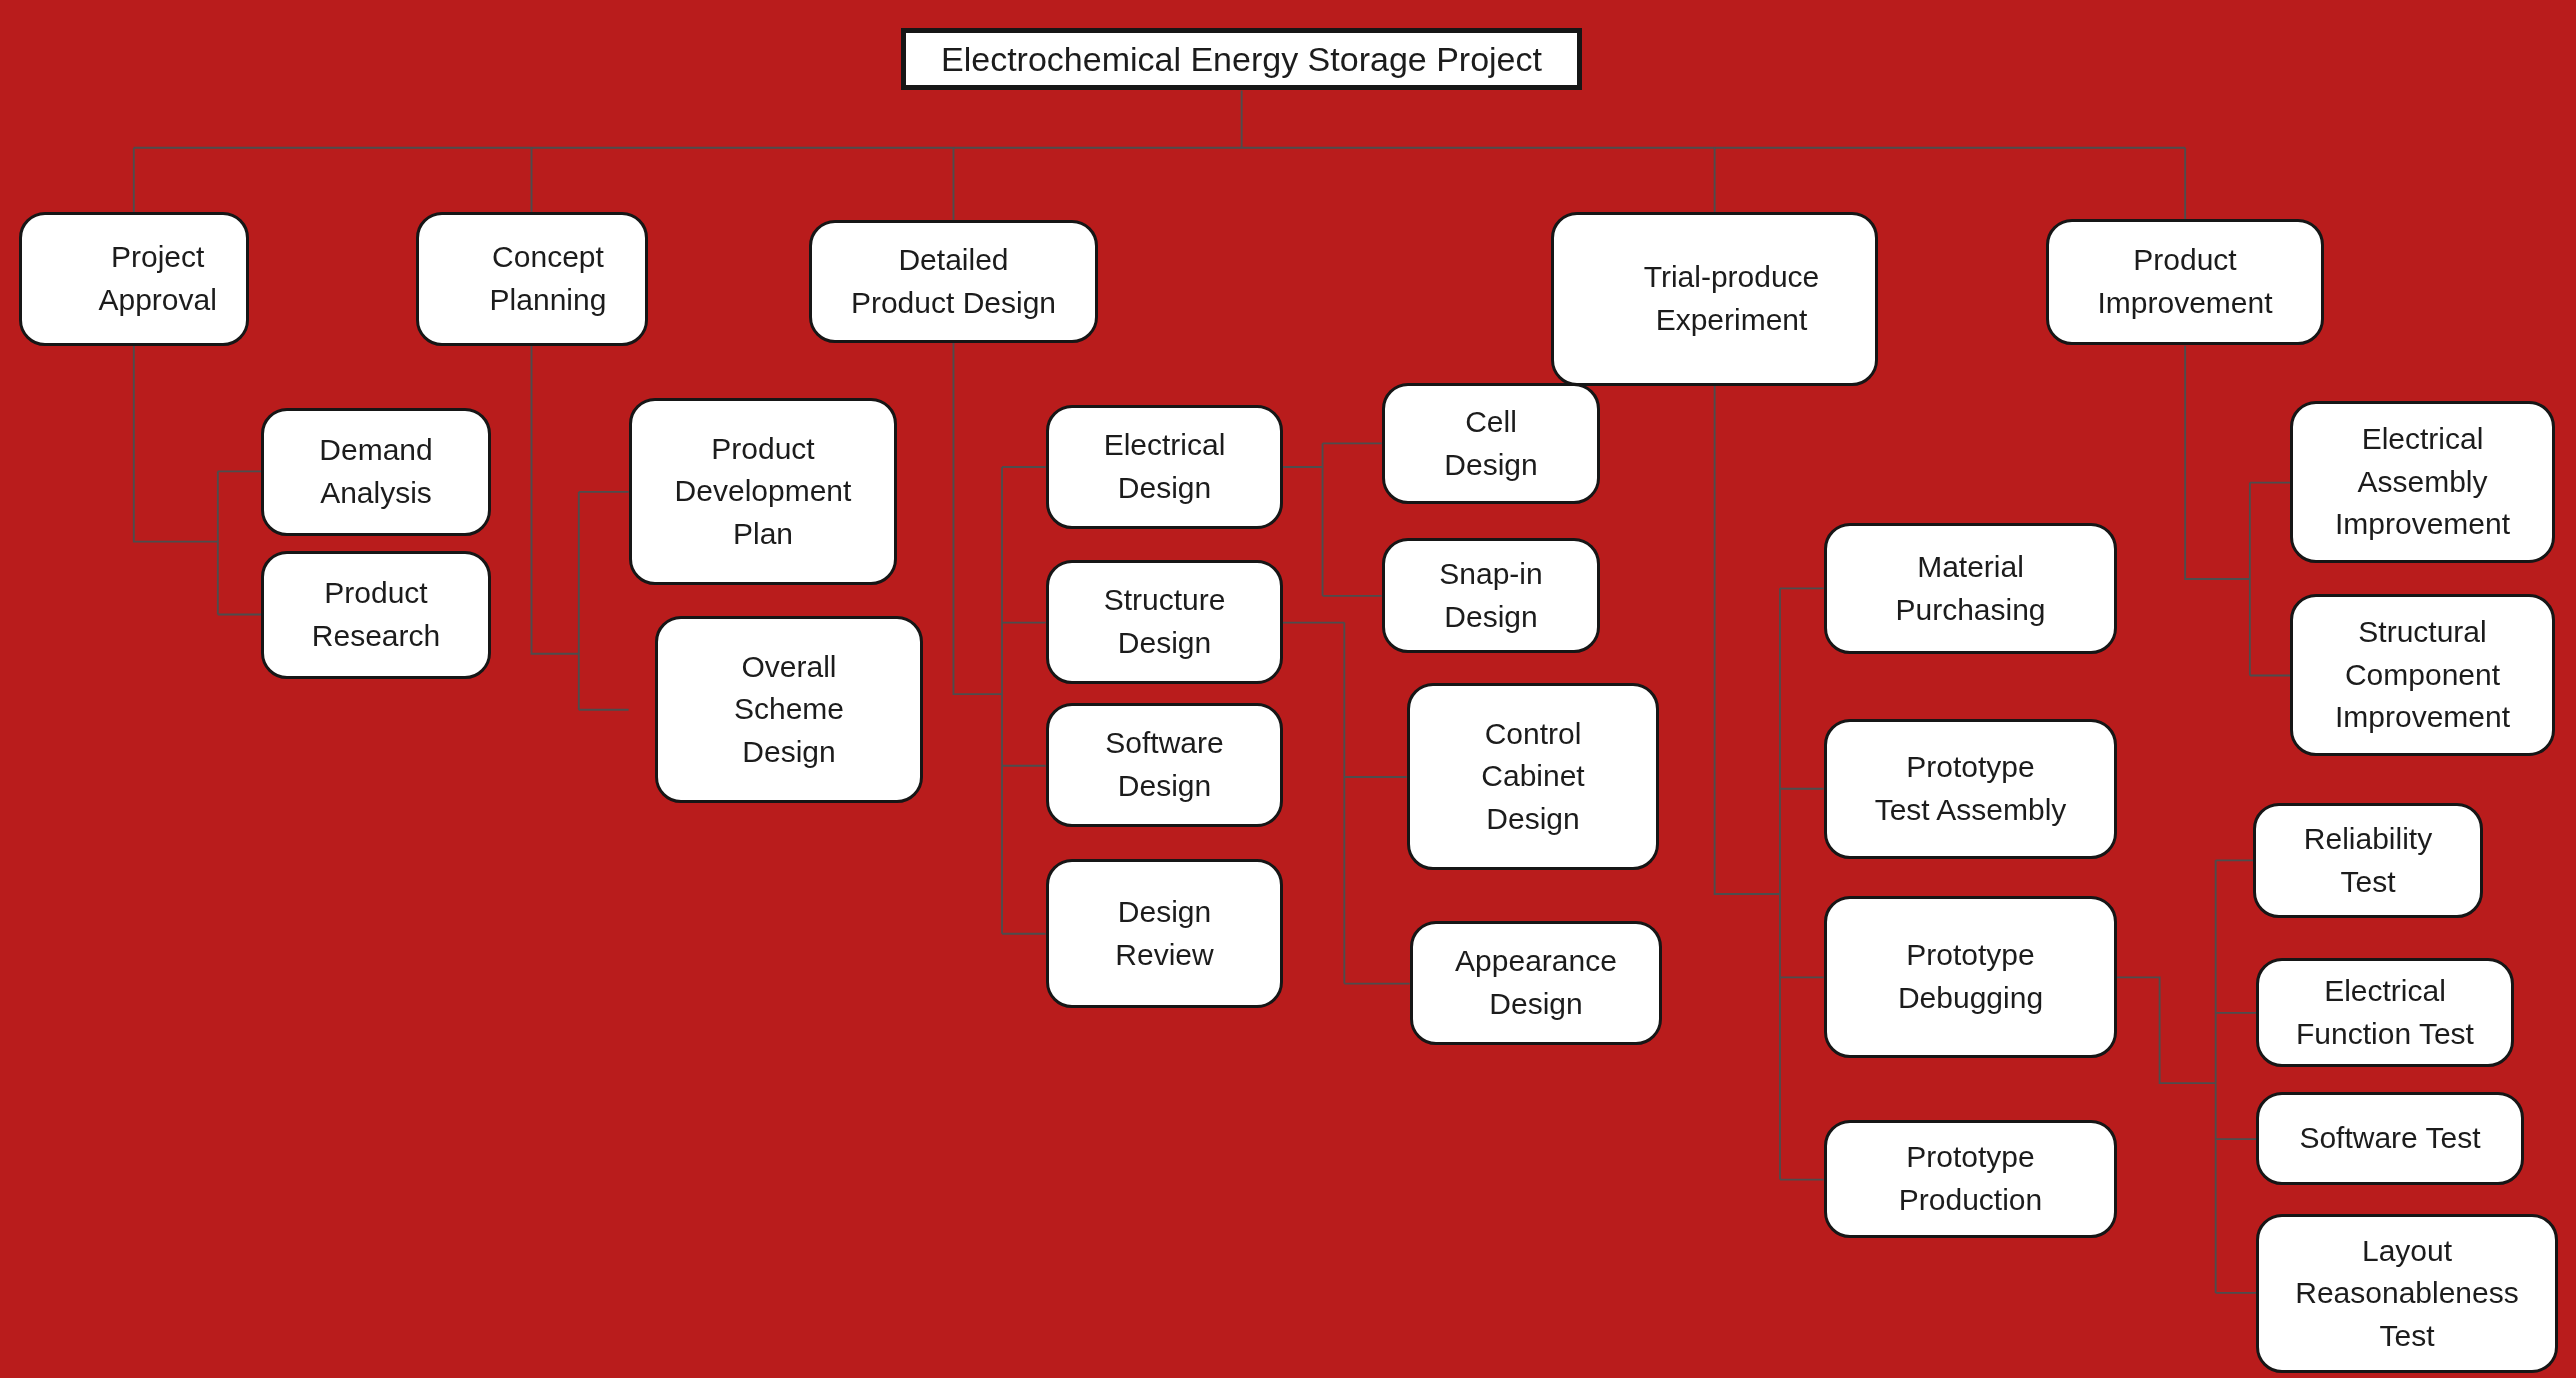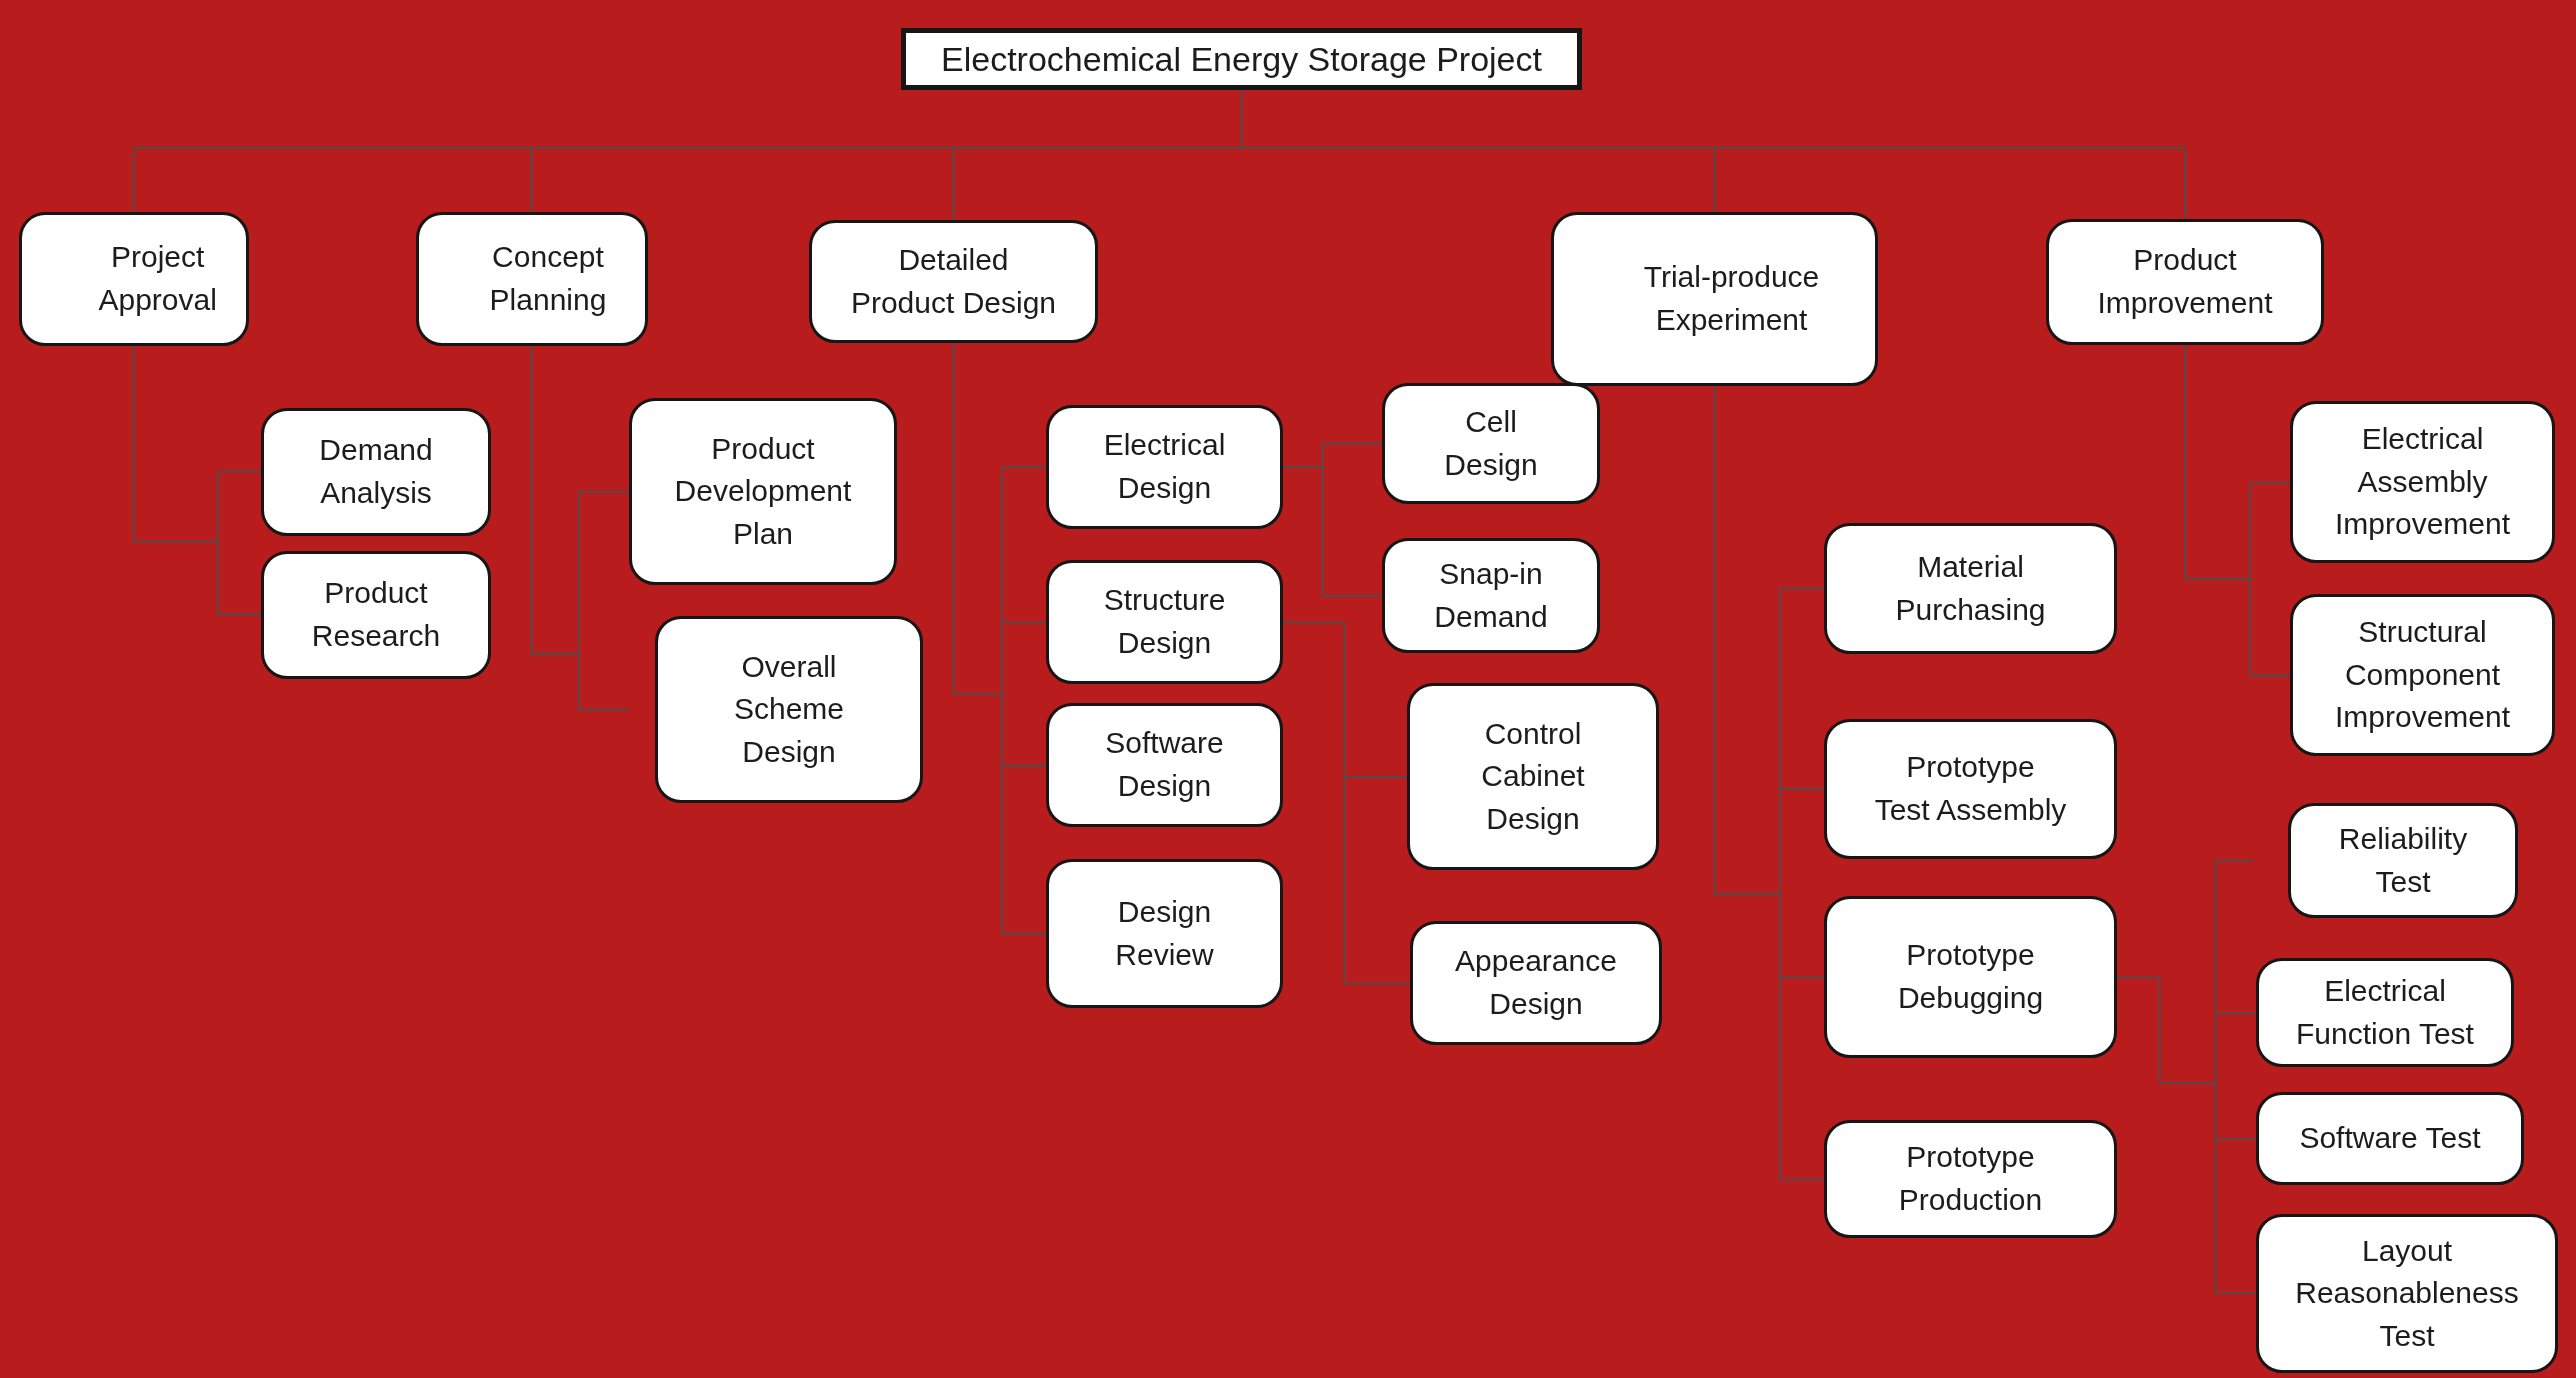--- a/index.html
+++ b/index.html
@@ -96,41 +96,41 @@
 Design</div>
       <div class="node" style="left: 1046px; top: 560px; width: 237px; height: 124px;">Structure
 Design</div>
       <div class="node" style="left: 1046px; top: 703px; width: 237px; height: 124px;">Software
 Design</div>
       <div class="node" style="left: 1046px; top: 859px; width: 237px; height: 149px;">Design
 Review</div>
       <div class="node" style="left: 1382px; top: 383px; width: 218px; height: 121px;">Cell
 Design</div>
       <div class="node" style="left: 1382px; top: 538px; width: 218px; height: 115px;">Snap-in
-Demand</div>
+Design</div>
       <div class="node" style="left: 1407px; top: 683px; width: 252px; height: 187px;">Control
 Cabinet
 Design</div>
       <div class="node" style="left: 1410px; top: 921px; width: 252px; height: 124px;">Appearance
 Design</div>
       <div class="node" style="left: 1824px; top: 523px; width: 293px; height: 131px;">Material
 Purchasing</div>
       <div class="node" style="left: 1824px; top: 719px; width: 293px; height: 140px;">Prototype
 Test Assembly</div>
       <div class="node" style="left: 1824px; top: 896px; width: 293px; height: 162px;">Prototype
 Debugging</div>
       <div class="node" style="left: 1824px; top: 1120px; width: 293px; height: 118px;">Prototype
 Production</div>
       <div class="node" style="left: 2290px; top: 401px; width: 265px; height: 162px;">Electrical
 Assembly
 Improvement</div>
       <div class="node" style="left: 2290px; top: 594px; width: 265px; height: 162px;">Structural
 Component
 Improvement</div>
-      <div class="node" style="left: 2253px; top: 803px; width: 230px; height: 115px; margin-left: 35px;">Reliability
+      <div class="node" style="left: 2253px; top: 803px; width: 230px; height: 115px;">Reliability
 Test</div>
       <div class="node" style="left: 2256px; top: 958px; width: 258px; height: 109px;">Electrical
 Function Test</div>
       <div class="node" style="left: 2256px; top: 1092px; width: 268px; height: 93px;">Software Test</div>
       <div class="node" style="left: 2256px; top: 1214px; width: 302px; height: 159px;">Layout
 Reasonableness
 Test</div>
     </div>
 </div>
 

